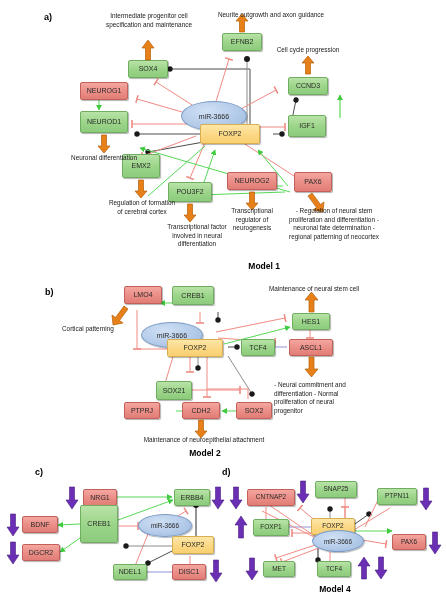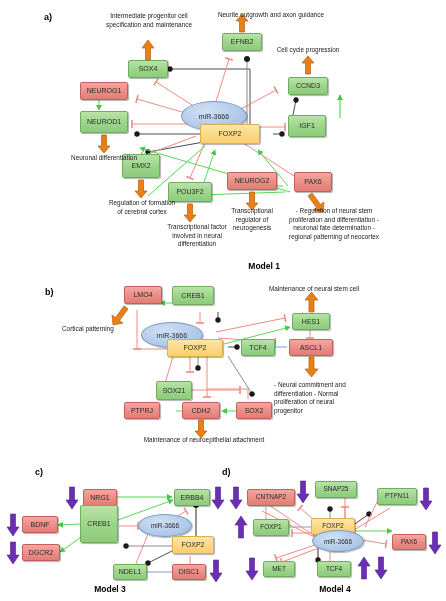--- a/index.html
+++ b/index.html
@@ -275,20 +275,21 @@
     <svg width="14" height="18" viewBox="0 0 14 18">
         <path d="M7,18 L13,11 L9.5,11 L9.5,0 L4.5,0 L4.5,11 L1,11 z" fill="#e8801a" stroke="#b35f08" stroke-width=".7"></path>
       </svg>
     </div>
 
   <div class="cap" style="left:62px;top:325px;width:80px;font-size:6.4px;line-height:1.35;text-align:left;">Cortical patterning</div>
   <div class="cap" style="left:244px;top:285px;width:140px;font-size:6.4px;line-height:1.35;">Maintenance of neural stem cell</div>
   <div class="cap" style="left:274px;top:381px;width:84px;font-size:6.4px;line-height:1.35;text-align:left;">- Neural commitment and differentiation - Normal proliferation of neural progenitor</div>
   <div class="cap" style="left:120px;top:436px;width:168px;font-size:6.4px;line-height:1.35;">Maintenance of neuroepithelial attachment</div>
 
+  <div class="model-label" style="left:145px;top:448px;width:120px;font-size:8.5px;">Model 2</div>
 
   <div class="panel-letter" style="left:35px;top:467px;font-size:9px;">c)</div>
 
   <svg class="layer">
     <defs>
       <marker id="m3-tbar" markerWidth="6" markerHeight="8" refX="1" refY="4" orient="auto">
         <path d="M1,0 L1,8" stroke="#f08a82" stroke-width="1.6" fill="none"></path>
       </marker>
       <marker id="m3-arr" markerWidth="6" markerHeight="6" refX="5" refY="3" orient="auto">
         <path d="M0,0 L5.5,3 L0,6 z" fill="#3ecb3e"></path>
@@ -362,21 +363,20 @@
     <svg width="14" height="22" viewBox="0 0 14 22">
         <path d="M7,22 L13,13 L9.5,13 L9.5,0 L4.5,0 L4.5,13 L1,13 z" fill="#6b2fb5" stroke="#4a1f80" stroke-width=".6"></path>
       </svg>
     </div>
   <div class="arrow" style="left:209px;top:560px;">
     <svg width="14" height="22" viewBox="0 0 14 22">
         <path d="M7,22 L13,13 L9.5,13 L9.5,0 L4.5,0 L4.5,13 L1,13 z" fill="#6b2fb5" stroke="#4a1f80" stroke-width=".6"></path>
       </svg>
     </div>
 
-  <div class="model-label" style="left:50px;top:584px;width:120px;font-size:8.5px;">Model 3</div>
 
   <div class="panel-letter" style="left:222px;top:467px;font-size:9px;">d)</div>
 
   <svg class="layer">
     <defs>
       <marker id="m4-tbar" markerWidth="6" markerHeight="8" refX="1" refY="4" orient="auto">
         <path d="M1,0 L1,8" stroke="#f08a82" stroke-width="1.6" fill="none"></path>
       </marker>
       <marker id="m4-arr" markerWidth="6" markerHeight="6" refX="5" refY="3" orient="auto">
         <path d="M0,0 L5.5,3 L0,6 z" fill="#3ecb3e"></path>

